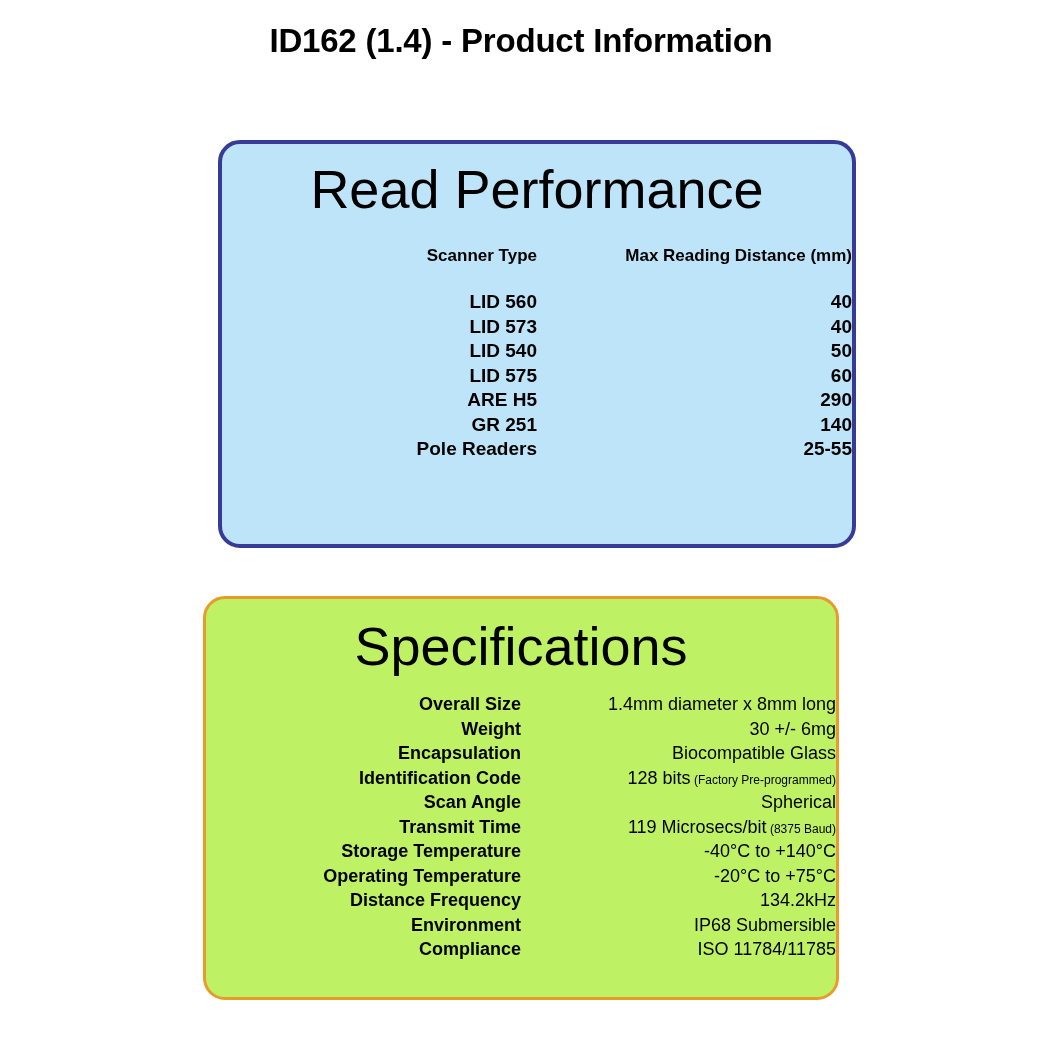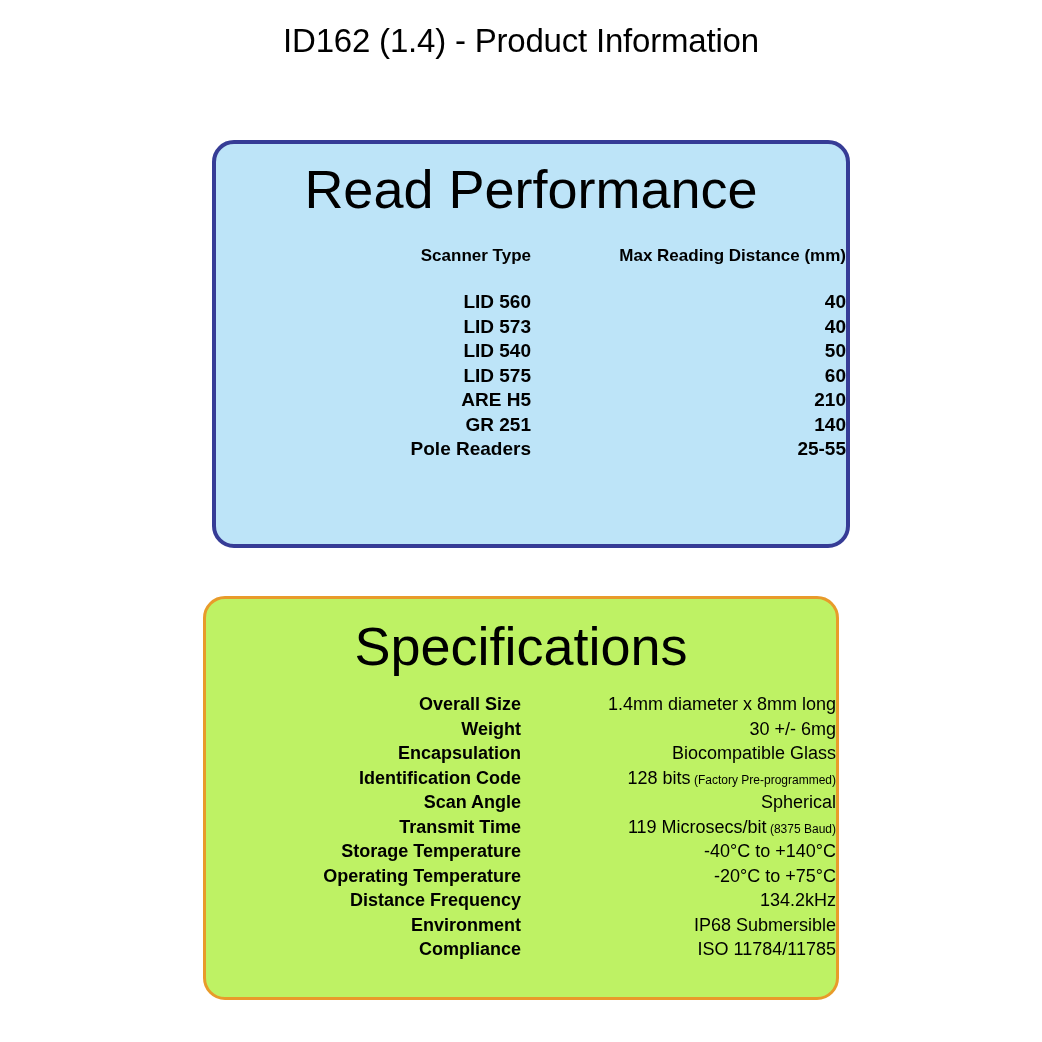--- a/index.html
+++ b/index.html
@@ -18,33 +18,33 @@
   }
 
   
   .page-title {
     position: absolute;
     top: 22px;
     left: 0;
     width: 1042px;
     text-align: center;
     font-size: 33px;
-    font-weight: normal;
+    font-weight: bold;
     letter-spacing: -0.2px;
     color: #000000;
   }
 
   
   .card {
     position: absolute;
     box-sizing: border-box;
   }
 
   .card-read {
-    left: 212px;
+    left: 218px;
     top: 140px;
     width: 638px;
     height: 408px;
     background: #bde4f8;
     border: 4px solid #363c96;
     border-radius: 22px;
   }
 
   .card-spec {
     left: 203px;
@@ -158,21 +158,21 @@
         <tr>
           <td class="col-left">LID 540</td>
           <td class="col-right">50</td>
         </tr>
         <tr>
           <td class="col-left">LID 575</td>
           <td class="col-right">60</td>
         </tr>
         <tr>
           <td class="col-left">ARE H5</td>
-          <td class="col-right">210</td>
+          <td class="col-right">290</td>
         </tr>
         <tr>
           <td class="col-left">GR 251</td>
           <td class="col-right">140</td>
         </tr>
         <tr>
           <td class="col-left">Pole Readers</td>
           <td class="col-right">25-55</td>
         </tr>
       </tbody>

